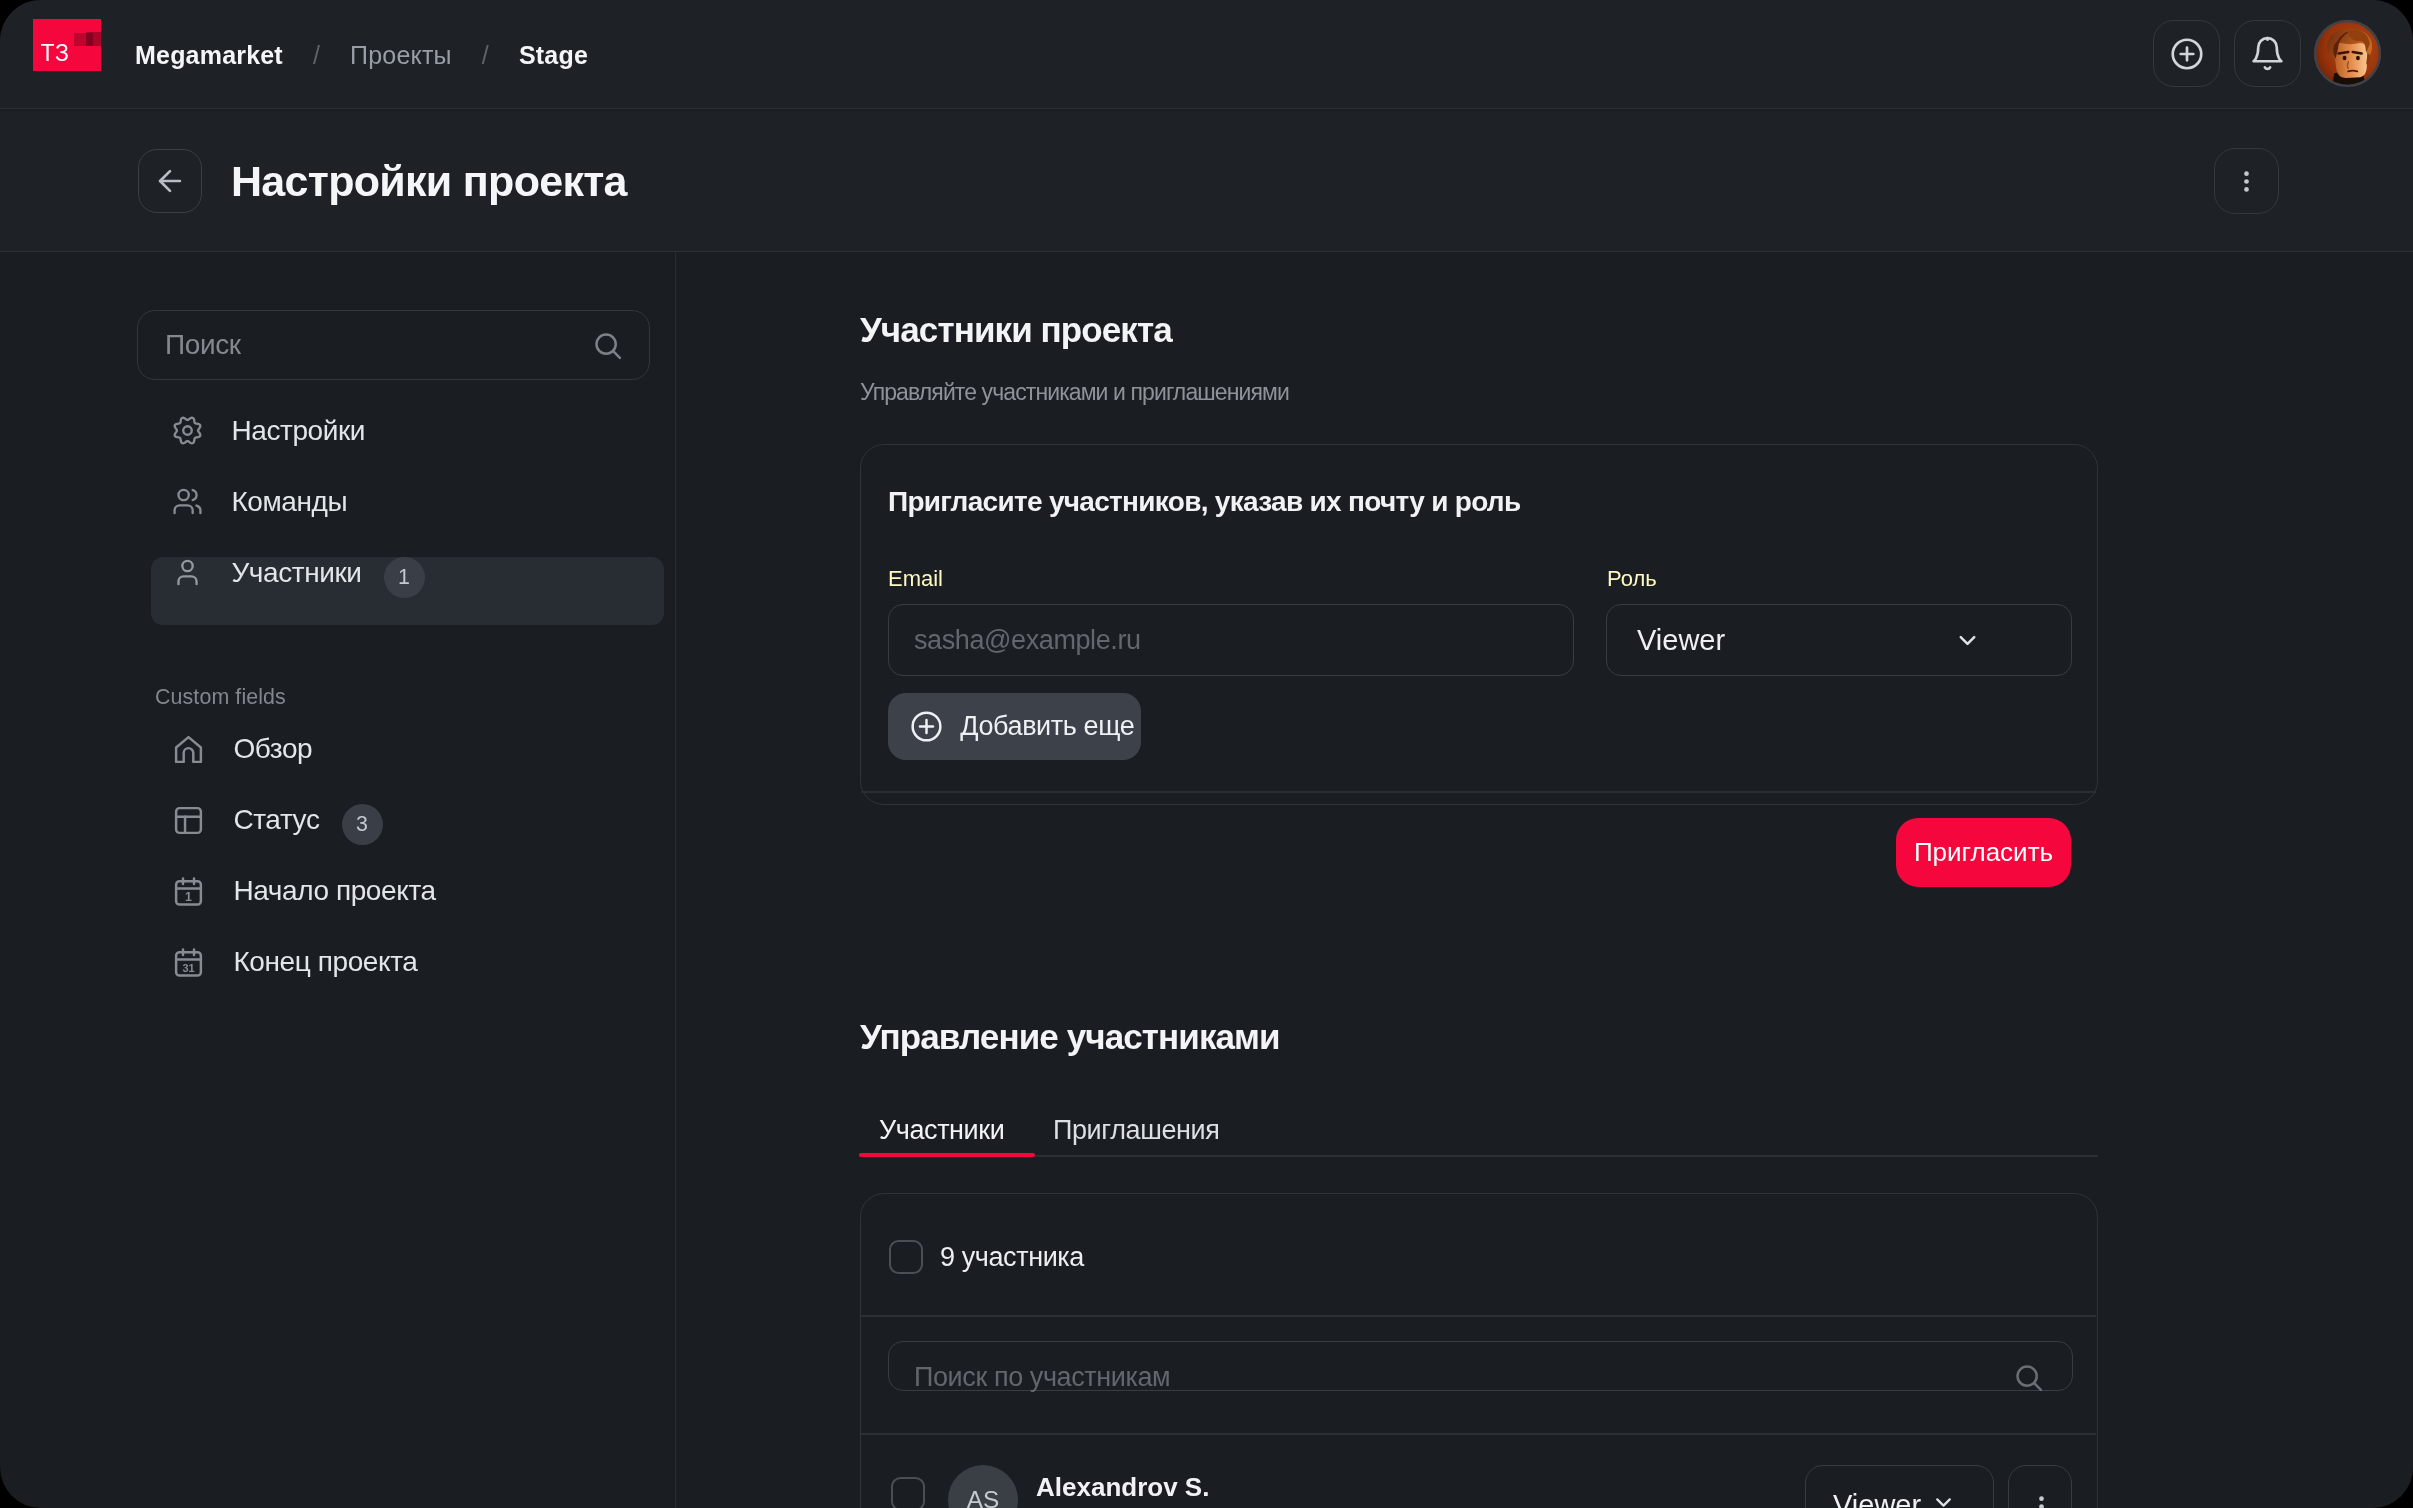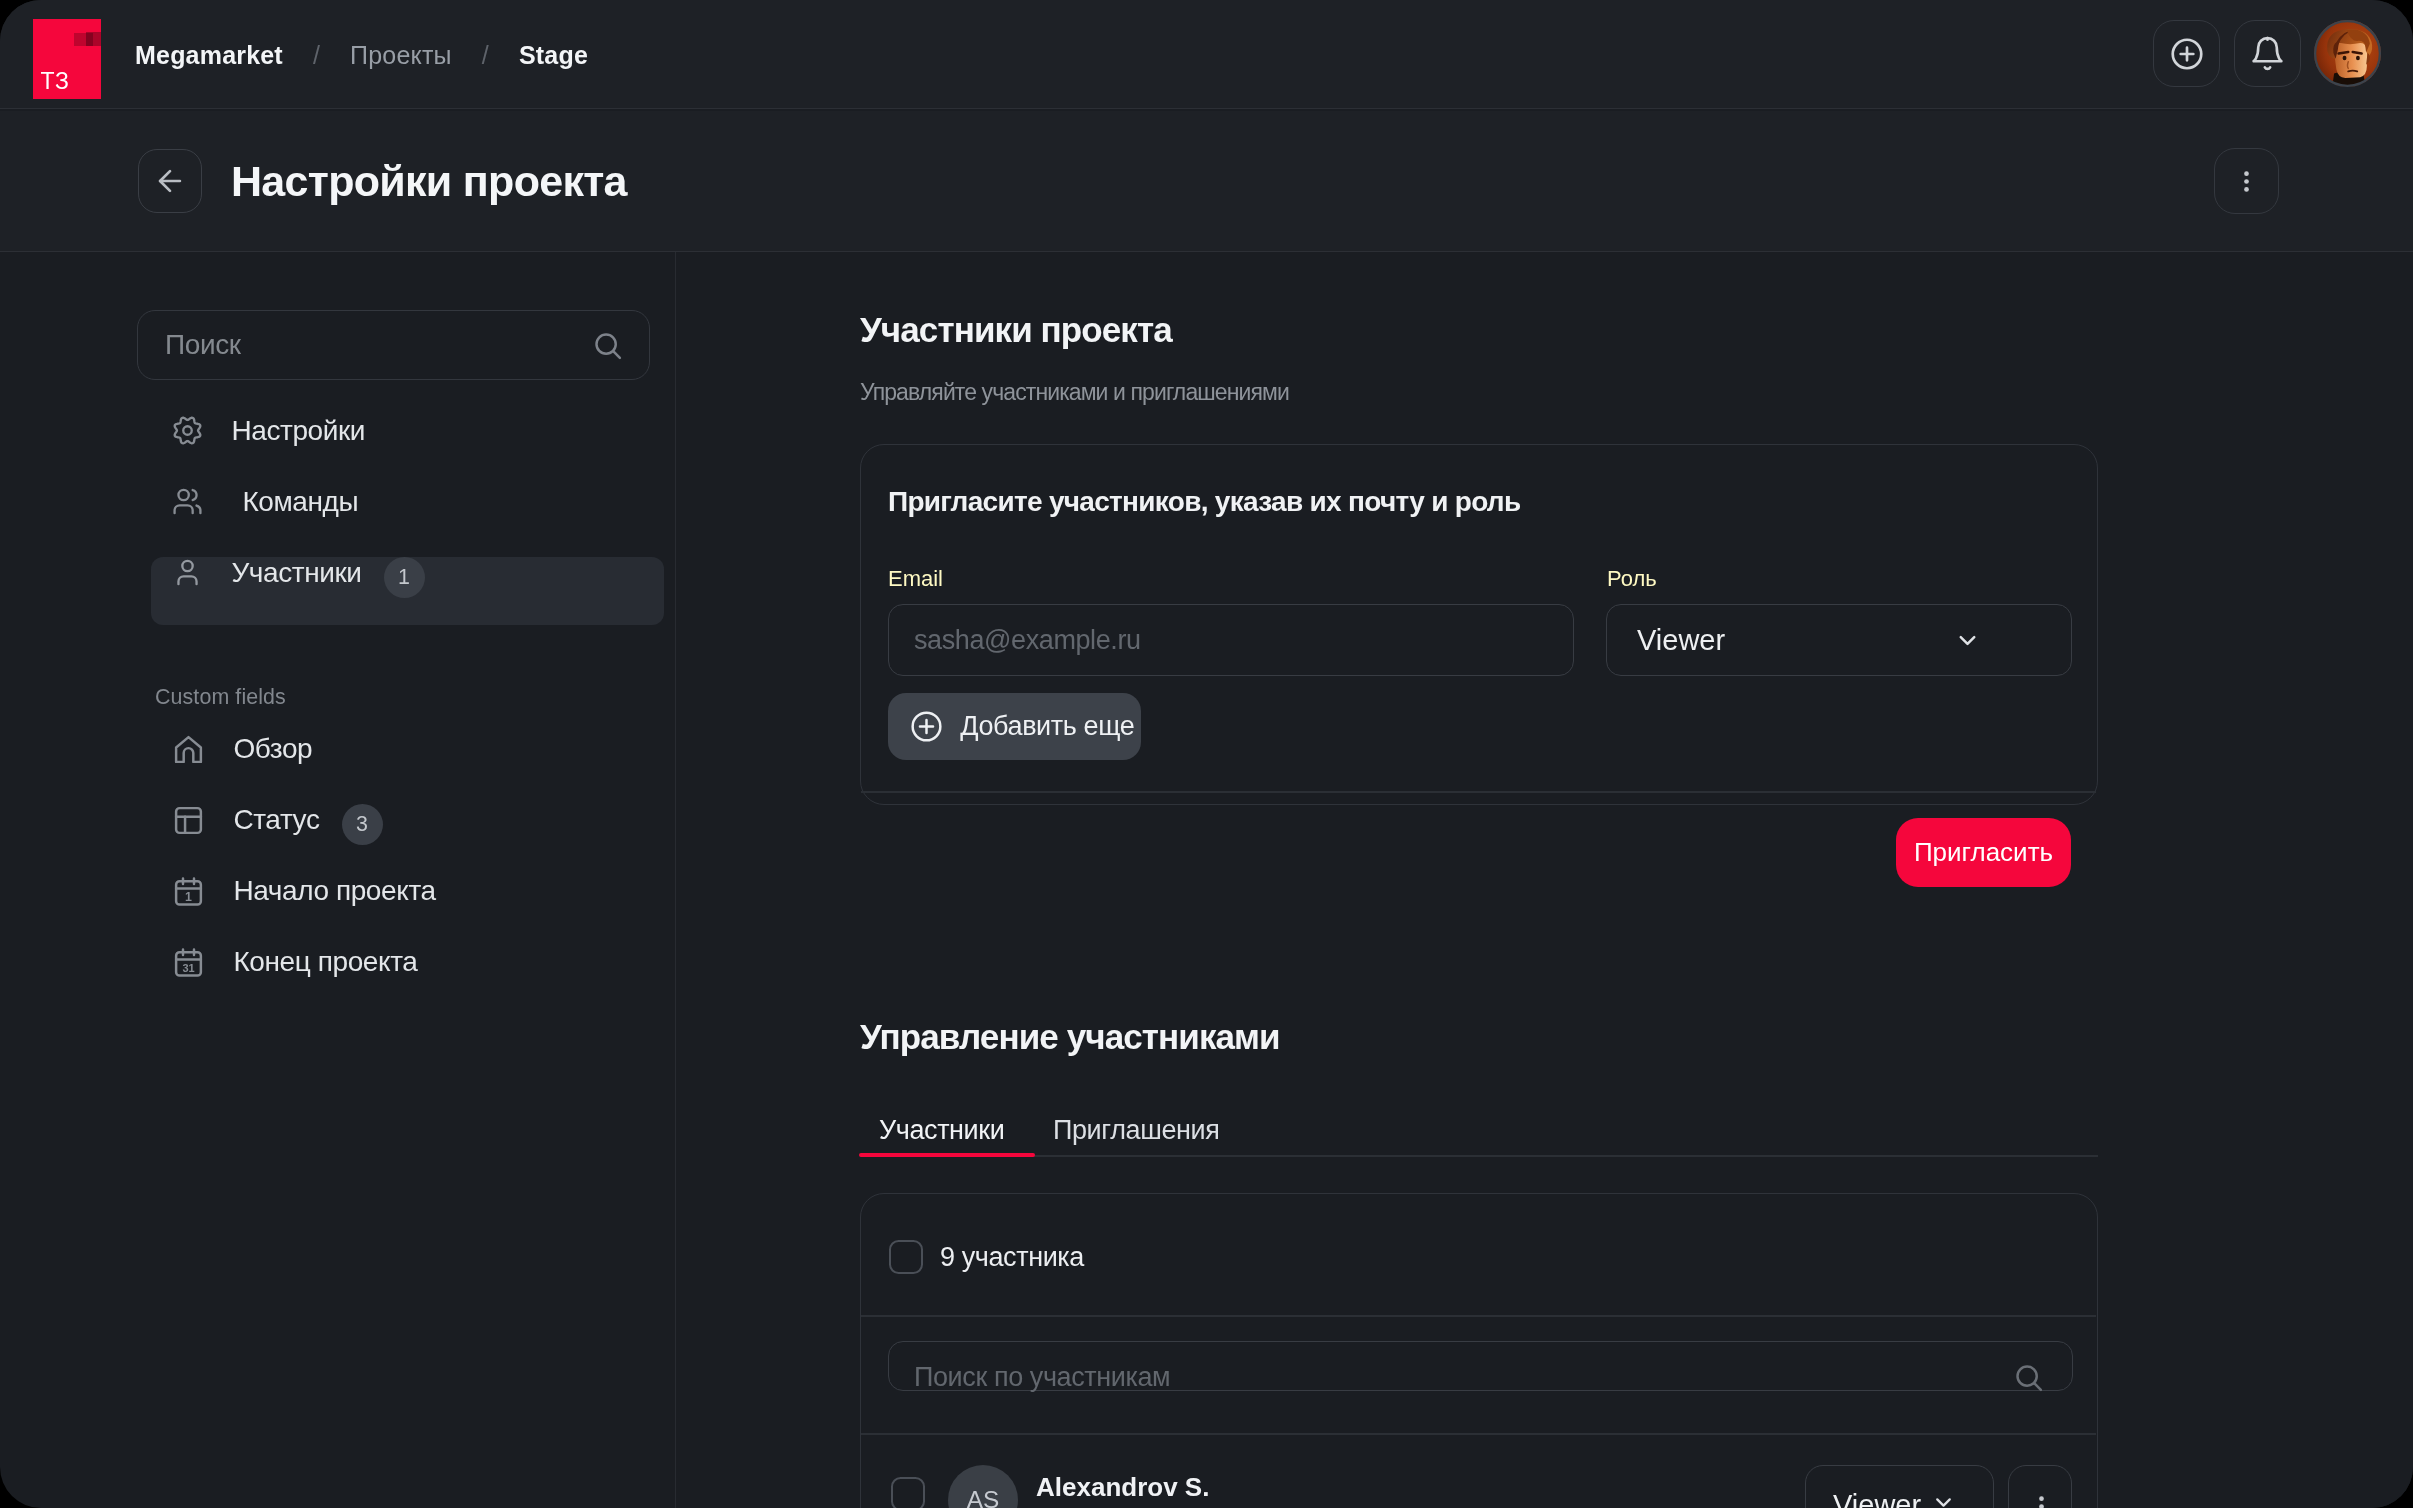--- a/index.html
+++ b/index.html
@@ -4,21 +4,21 @@
 <style>
   * { margin:0; padding:0; box-sizing:border-box; }
   html,body { width:2413px; height:1508px; background:#000; }
   body { font-family:"Liberation Sans", sans-serif; position:relative; }
   .app { position:absolute; left:0; top:0; width:2413px; height:1508px;
          background:#1a1d22; border-radius:41px; overflow:hidden; }
   .abs { position:absolute; }
   
   .topbar { position:absolute; left:0; top:0; width:2413px; height:109px;
             background:#1e2126; border-bottom:1.5px solid #2c2f35; }
-  .logo { position:absolute; left:33px; top:19px; width:68px; height:80px; background:#f5063c; }
+  .logo { position:absolute; left:33px; top:19px; width:68px; height:52px; background:#f5063c; }
   .logo .d1 { position:absolute; left:41px; top:14px; width:19px; height:13.3px; background:rgba(0,0,0,0.22); }
   .logo .d2 { position:absolute; left:53px; top:13.3px; width:15px; height:14px; background:rgba(0,0,0,0.30); }
   .logo .tz { position:absolute; left:7.4px; bottom:4.4px; color:#fff; font-size:23px; font-weight:400; letter-spacing:0.7px; }
   .crumbs { position:absolute; left:135px; top:0; height:111px; display:flex; align-items:center; font-size:25px; letter-spacing:0.2px; }
   .crumbs .b { color:#f3f5f7; font-weight:700; }
   .crumbs .sep { color:#5e636a; margin:0 30px; font-weight:400; }
   .crumbs .g { color:#989ea6; font-weight:400; }
   .icbtn { position:absolute; top:20px; width:67px; height:67px; border:1.5px solid #34383f;
            border-radius:21px; display:flex; align-items:center; justify-content:center; }
   
@@ -164,21 +164,21 @@
     </div>
 
     <div class="sitem" style="top:163px;">
       <svg width="31" height="31" viewBox="0 0 24 24" fill="none" stroke="#878c93" stroke-width="1.8" stroke-linecap="round" stroke-linejoin="round">
         <path d="M20.15 12.0 L20.3 12.54 L20.7 13.15 L21.22 13.83 L21.68 14.59 L21.93 15.37 L21.84 16.08 L21.4 16.64 L20.68 17.01 L19.82 17.22 L18.96 17.34 L18.25 17.48 L17.76 17.76 L17.48 18.25 L17.34 18.96 L17.22 19.82 L17.01 20.68 L16.64 21.4 L16.08 21.84 L15.37 21.93 L14.59 21.68 L13.83 21.22 L13.15 20.7 L12.54 20.3 L12.0 20.15 L11.46 20.3 L10.85 20.7 L10.17 21.22 L9.41 21.68 L8.63 21.93 L7.92 21.84 L7.36 21.4 L6.99 20.68 L6.78 19.82 L6.66 18.96 L6.52 18.25 L6.24 17.76 L5.75 17.48 L5.04 17.34 L4.18 17.22 L3.32 17.01 L2.6 16.64 L2.16 16.08 L2.07 15.37 L2.32 14.59 L2.78 13.83 L3.3 13.15 L3.7 12.54 L3.85 12.0 L3.7 11.46 L3.3 10.85 L2.78 10.17 L2.32 9.41 L2.07 8.63 L2.16 7.92 L2.6 7.36 L3.32 6.99 L4.18 6.78 L5.04 6.66 L5.75 6.52 L6.24 6.24 L6.52 5.75 L6.66 5.04 L6.78 4.18 L6.99 3.32 L7.36 2.6 L7.92 2.16 L8.63 2.07 L9.41 2.32 L10.17 2.78 L10.85 3.3 L11.46 3.7 L12.0 3.85 L12.54 3.7 L13.15 3.3 L13.83 2.78 L14.59 2.32 L15.37 2.07 L16.08 2.16 L16.64 2.6 L17.01 3.32 L17.22 4.18 L17.34 5.04 L17.48 5.75 L17.76 6.24 L18.25 6.52 L18.96 6.66 L19.82 6.78 L20.68 6.99 L21.4 7.36 L21.84 7.92 L21.93 8.63 L21.68 9.41 L21.22 10.17 L20.7 10.85 L20.3 11.46 L20.15 12.0 Z"></path>
         <circle cx="12" cy="12" r="3.3"></circle>
       </svg>
       <div class="t">Настройки</div>
     </div>
 
-    <div class="sitem" style="top:234px;gap:11px;">
+    <div class="sitem" style="top:234px;">
       <svg width="31" height="31" viewBox="0 0 24 24" fill="none" stroke="#878c93" stroke-width="1.8" stroke-linecap="round" stroke-linejoin="round">
         <path d="M16 21v-2a4 4 0 0 0-4-4H6a4 4 0 0 0-4 4v2"></path>
         <circle cx="9" cy="7" r="4"></circle>
         <path d="M22 21v-2a4 4 0 0 0-3-3.87"></path>
         <path d="M16 3.13a4 4 0 0 1 0 7.75"></path>
       </svg>
       <div class="t">Команды</div>
     </div>
 
     <div class="sitem sel" style="top:305px;">

